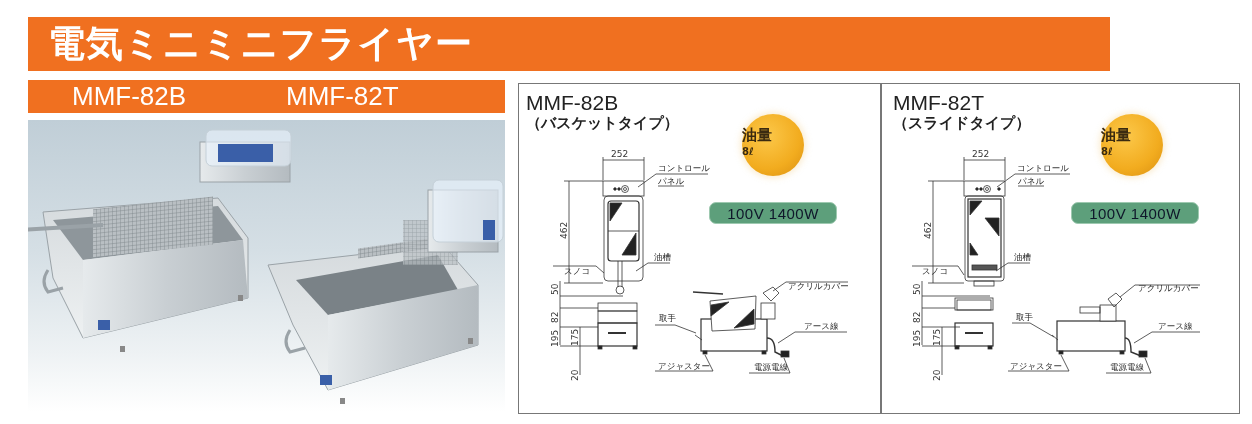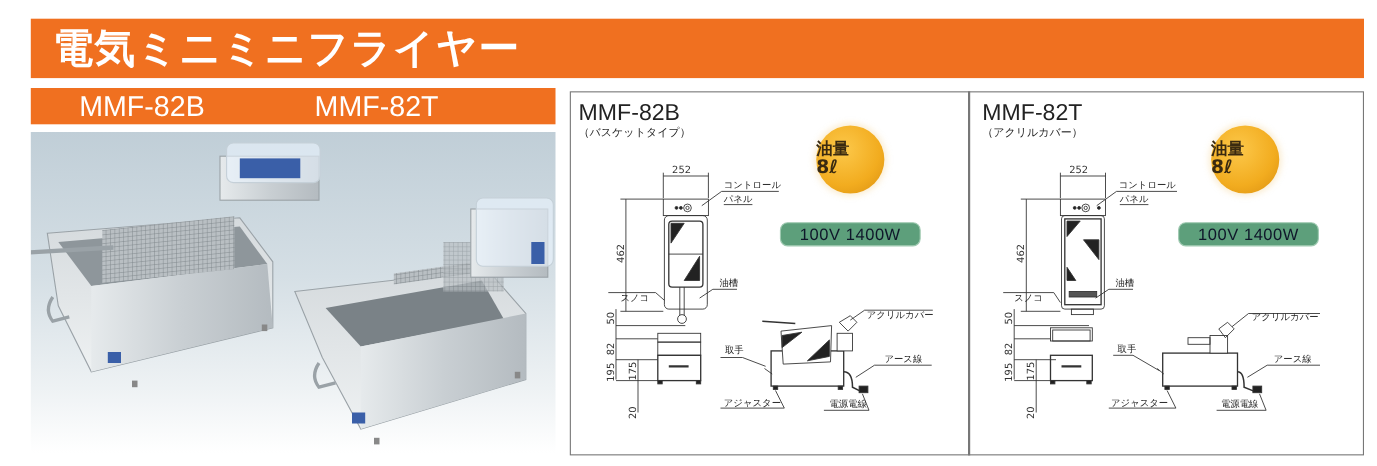--- a/index.html
+++ b/index.html
@@ -1,35 +1,35 @@
 <!DOCTYPE html>
 <html><head>
 <meta charset="utf-8">
 <style>
   html, body { margin:0; padding:0; background:#ffffff; }
   body { width:1252px; height:424px; position:relative; overflow:hidden; font-family:"DejaVu Sans", sans-serif; color:#222; }
   .abs { position:absolute; }
 
-  .title-banner { left:28px; top:17px; width:1212px; height:54px; background:#f07020; }
+  .title-banner { left:28px; top:17px; width:1060px; height:54px; background:#f07020;padding-left:22px; }
   .title-text { left:48px; top:15px; font-size:37px; font-weight:bold; color:#ffffff; letter-spacing:1px; line-height:54px; white-space:nowrap; }
 
   .model-bar { left:28px; top:80px; width:477px; height:33px; background:#f07020; }
   .model-label { top:0; font-family:"Liberation Sans", sans-serif; font-size:26px; color:#ffffff; line-height:33px; white-space:nowrap; }
 
   .photo { left:28px; top:120px; width:477px; height:292px; background:linear-gradient(to bottom, #c0ced7 0%, #d5dfe5 45%, #eef2f4 80%, #ffffff 100%); overflow:hidden; }
 
   .diagram-frame { left:518px; top:83px; width:722px; height:331px; border:1.5px solid #777; box-sizing:border-box; background:#fff; }
   .divider { left:880px; top:83px; width:1.5px; height:331px; background:#777; }
 
   .panel-title { font-family:"Liberation Sans", sans-serif; font-size:21px; color:#222; white-space:nowrap; line-height:22px; }
-  .panel-sub { font-size:10px; color:#222; white-space:nowrap; }
+  .panel-sub { font-size:15px; color:#222; white-space:nowrap;font-weight:bold; }
 
   .oil-circle { width:62px; height:62px; border-radius:50%; background:radial-gradient(circle at 40% 35%, #fcc84a 0%, #f2ac1f 60%, #d98e10 100%); box-shadow:0 0 6px 2px rgba(240,200,120,0.35); text-align:left; color:#3a2a10; }
   .oil-l1 { font-size:15px; font-weight:bold; line-height:17px; margin-top:13px; }
-  .oil-l2 { font-size:17px; font-weight:bold; line-height:16px; }
+  .oil-l2 { font-size:10px; font-weight:bold; line-height:16px; }
 
   .power-badge { width:128px; height:22px; border-radius:7px; background:#5d9f7b; border:1.5px solid #9ec9b0; color:#0f172a; font-family:"Liberation Sans", sans-serif; font-size:15px; text-align:center; line-height:22px; box-sizing:border-box; letter-spacing:0.5px; }
   svg text { font-family:"DejaVu Sans", sans-serif; }
 </style>
 </head>
 <body>
 
 <div class="abs title-banner">
   <div class="abs title-text" style="left:20px;top:0;">電気ミニミニフライヤー</div>
 </div>
@@ -190,21 +190,21 @@
     <text x="270" y="206">アクリルカバー</text>
     <text x="141" y="238">取手</text>
     <text x="286" y="246">アース線</text>
     <text x="140" y="286">アジャスター</text>
     <text x="236" y="287">電源電線</text>
   </g>
 </svg>
 
 <div class="abs" style="left:893px;top:92px;">
   <div class="panel-title">MMF-82T</div>
-  <div class="panel-sub">（アクリルカバー）</div>
+  <div class="panel-sub">（スライドタイプ）</div>
 </div>
 <div class="abs oil-circle" style="left:1101px;top:114px;">
   <div class="oil-l1">油量</div>
   <div class="oil-l2">8ℓ</div>
 </div>
 <div class="abs power-badge" style="left:1071px;top:202px;">100V 1400W</div>
 
 <svg class="abs" style="left:880px;top:83px;" width="360" height="331">
   <g stroke="#333" stroke-width="0.8" fill="none">
     <line x1="84" y1="74" x2="84" y2="97"></line>

